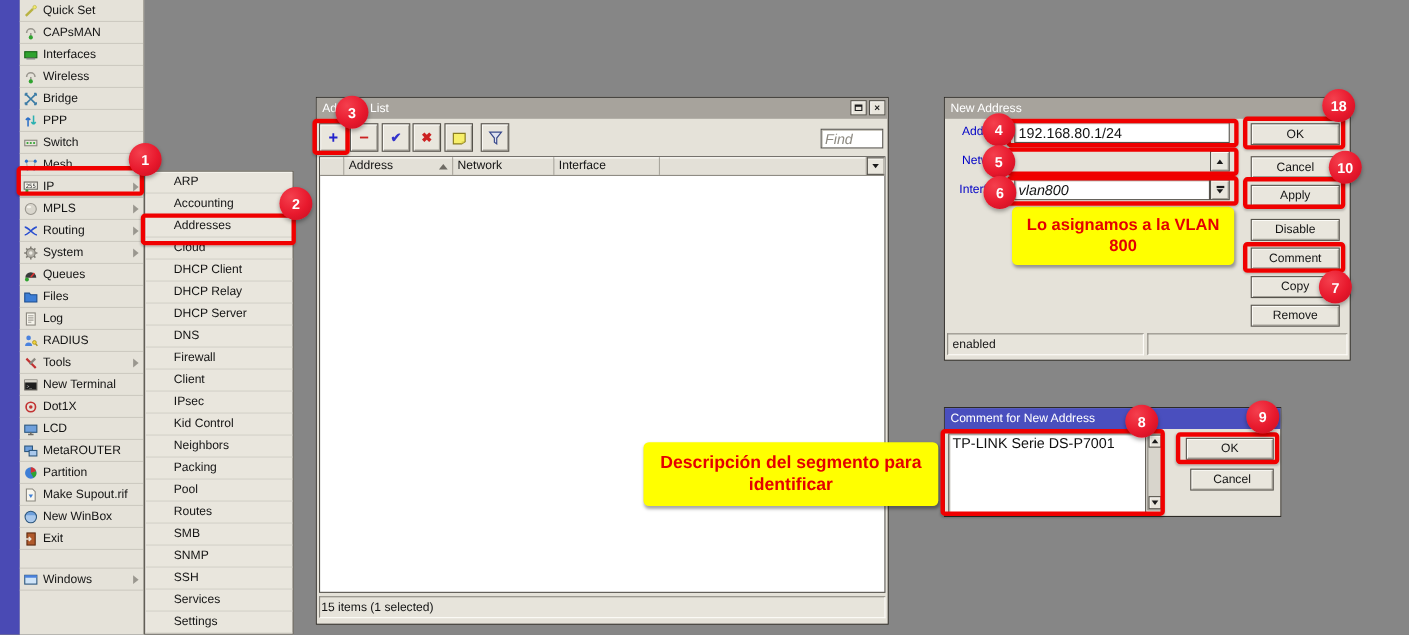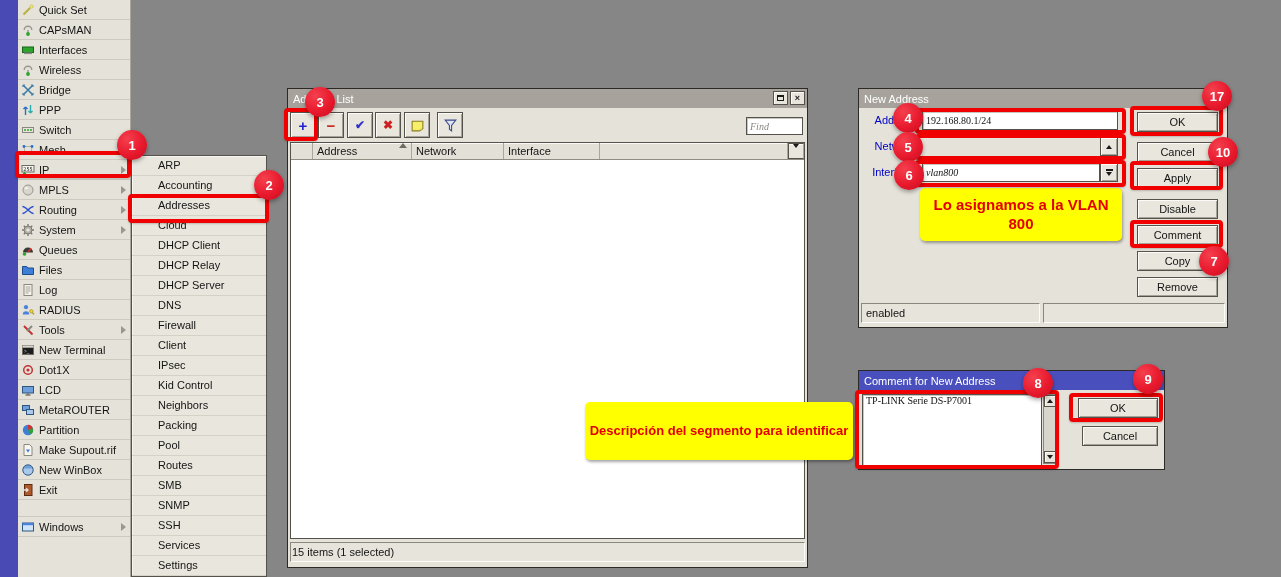--- a/index.html
+++ b/index.html
@@ -26,32 +26,32 @@
   .tb{position:absolute;top:0;left:0;right:0;height:19px;display:flex;align-items:center;padding-left:5px;color:#fff}
   .tb.inactive{background:#a7a39c}
   .tb.active{background:#4a4fbe}
   .tbc{position:absolute;top:2px;display:flex;gap:2px}
   .wbtn{width:15px;height:14px;background:#e8e5dc;border:1px solid #55524b;box-shadow:inset 1px 1px 0 #fcfbf7;display:flex;align-items:center;justify-content:center;color:#1a1a1a;font-size:9px;font-weight:bold;line-height:1}
   .glyph-max{width:7px;height:6px;border:1px solid #1a1a1a;border-top-width:2px}
   .glyph-roll{width:7px;height:6px;border:1px solid #1a1a1a;position:relative}
   .glyph-roll i{position:absolute;left:-2px;bottom:-2px;width:4px;height:3px;background:#1a1a1a}
 
   .b3d{background:#e9e6dd;border:1px solid #55524b;box-shadow:inset 1px 1px 0 #fcfbf7,inset -1px -1px 0 #a5a299;display:flex;align-items:center;justify-content:center;cursor:default}
-  .inp{background:#fff;border:1px solid #55524b;box-shadow:inset 1px 1px 0 #c9c6bd;font-family:Liberation Serif, serif;font-size:10px;padding:0 3px;color:#111}
+  .inp{background:#fff;border:1px solid #55524b;box-shadow:inset 1px 1px 0 #c9c6bd;font-family:Liberation Sans, sans-serif;font-size:13px;padding:0 3px;color:#111}
   .sunk{background:#e7e4db;border:1px solid;border-color:#8a877f #fdfcf8 #fdfcf8 #8a877f}
 
   
   #alw{left:287px;top:88px;width:521px;height:480px}
   .tbtn{position:absolute;width:26px;height:26px;font-weight:bold}
   .tbtn span{font-size:15px}
   .find{position:absolute;left:458px;top:28px;width:57px;height:18px}
   .find::placeholder{color:#8d8a82;font-style:italic}
   .list{position:absolute;left:2px;top:53px;width:515px;bottom:28px;background:#fff;border:1px solid #55524b}
   .lhead{display:flex;height:17px;background:#e3e0d7;border-bottom:1px solid #8f8c84}
-  .hc{border-right:1px solid #a9a69d;box-shadow:inset 0 1px 0 #fbfaf6;padding-left:4px;line-height:16px;display:flex;align-items:flex-start;gap:4px;white-space:nowrap;overflow:hidden}
+  .hc{border-right:1px solid #a9a69d;box-shadow:inset 0 1px 0 #fbfaf6;padding-left:4px;line-height:16px;display:flex;align-items:center;gap:4px;white-space:nowrap;overflow:hidden}
   .sort-up{width:0;height:0;border-bottom:5px solid #6e6b64;border-left:4px solid transparent;border-right:4px solid transparent;margin-left:auto;margin-right:4px}
   .tri-dn{width:0;height:0;border-top:4px solid #1a1a1a;border-left:3.5px solid transparent;border-right:3.5px solid transparent}
   .tri-up{width:0;height:0;border-bottom:4px solid #1a1a1a;border-left:3.5px solid transparent;border-right:3.5px solid transparent}
   .alw-status{position:absolute;left:2px;right:2px;bottom:5px;height:20px;line-height:18px;padding-left:1px}
 
   
   #naw{left:858px;top:88px;width:370px;height:240px}
   .fl{position:absolute;left:0;width:59px;text-align:right;color:#0000c6}
   .nab{position:absolute;left:278px;width:81px;height:20px}
   .spin{position:absolute;left:241px;width:18px;height:19px}
@@ -62,21 +62,21 @@
   #cmw{left:858px;top:370px;width:307px;height:100px}
   #cmw textarea{position:absolute;left:3px;top:23px;width:180px;height:74px;resize:none;overflow:hidden}
   .sbar{position:absolute;left:184px;top:23px;width:14px;height:70px;background:#d8d5cc;border:1px solid #8a877f;display:flex;flex-direction:column;justify-content:space-between}
   .sbtn{width:12px;height:12px;background:#e8e5dc;border:1px solid #55524b;box-shadow:inset 1px 1px 0 #fcfbf7;display:flex;align-items:center;justify-content:center}
 
   
   .rbox{position:absolute;border:4px solid #f00000;border-radius:4px;z-index:30;box-shadow:0 1px 2px rgba(0,0,0,.2)}
   .badge{position:absolute;width:30px;height:30px;border-radius:50%;background:radial-gradient(circle at 35% 30%,#f4404e,#e8192d 55%,#c60d20);color:#fff;font-weight:bold;font-size:13px;display:flex;align-items:center;justify-content:center;z-index:40;box-shadow:0 2px 4px rgba(0,0,0,.35)}
   .note{position:absolute;background:#ffff00;color:#e40000;font-weight:bold;text-align:center;border-radius:5px;display:flex;align-items:center;justify-content:center;padding:3px;z-index:20;box-shadow:1px 2px 3px rgba(0,0,0,.35);line-height:1.25}
   #note1{left:920px;top:188px;width:202px;height:53px;font-size:15px}
-  #note2{left:585px;top:402px;width:268px;height:58px;font-size:13px}
+  #note2{left:585px;top:402px;width:268px;height:58px;font-size:16px}
 </style>
 </head>
 <body>
 
 <div id="screen">
 
   <div class="strip"></div>
 
   <div class="sidebar">
     <div class="sbi">
@@ -507,15 +507,15 @@
   <div class="badge" style="left:117px;top:130px">1</div>
   <div class="badge" style="left:254px;top:170px">2</div>
   <div class="badge" style="left:305px;top:87px">3</div>
   <div class="badge" style="left:893px;top:103px">4</div>
   <div class="badge" style="left:893px;top:132px">5</div>
   <div class="badge" style="left:894px;top:160px">6</div>
   <div class="badge" style="left:1199px;top:246px">7</div>
   <div class="badge" style="left:1023px;top:368px">8</div>
   <div class="badge" style="left:1133px;top:364px">9</div>
   <div class="badge" style="left:1208px;top:137px">10</div>
-  <div class="badge" style="left:1202px;top:81px">17</div>
+  <div class="badge" style="left:1202px;top:81px">18</div>
 
 </div>
 
 </body></html>

